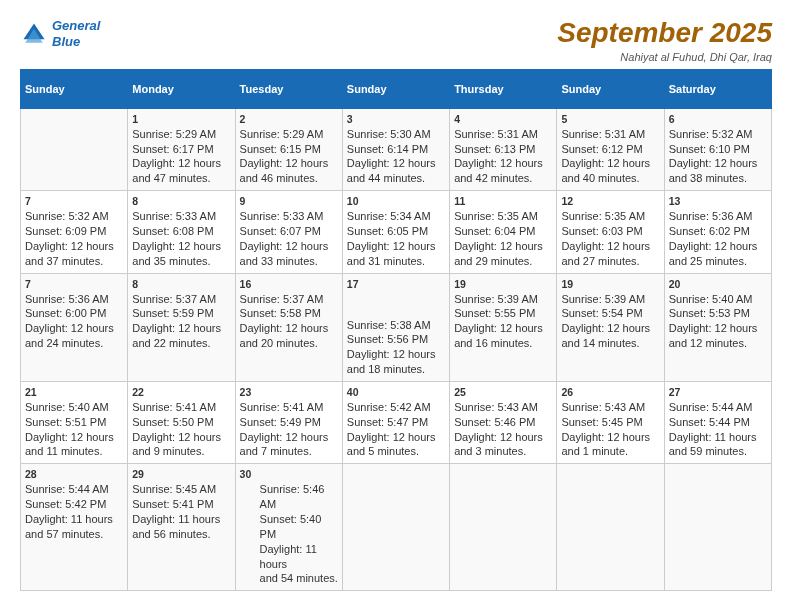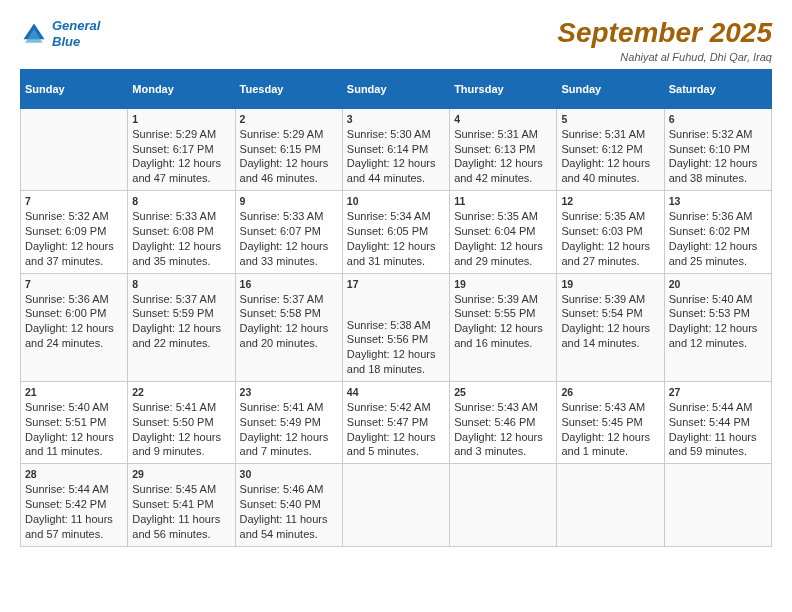--- a/index.html
+++ b/index.html
@@ -293,21 +293,21 @@
 and 9 minutes.</div>
           </td>
           <td>
             <span class="day-num">23</span>
             <div class="day-info" style="white-space: pre-line;">Sunrise: 5:41 AM
 Sunset: 5:49 PM
 Daylight: 12 hours
 and 7 minutes.</div>
           </td>
           <td>
-            <span class="day-num">44</span>
+            <span class="day-num">40</span>
             <div class="day-info" style="white-space: pre-line;">Sunrise: 5:42 AM
 Sunset: 5:47 PM
 Daylight: 12 hours
 and 5 minutes.</div>
           </td>
           <td>
             <span class="day-num">25</span>
             <div class="day-info" style="white-space: pre-line;">Sunrise: 5:43 AM
 Sunset: 5:46 PM
 Daylight: 12 hours
@@ -338,21 +338,21 @@
           </td>
           <td>
             <span class="day-num">29</span>
             <div class="day-info" style="white-space: pre-line;">Sunrise: 5:45 AM
 Sunset: 5:41 PM
 Daylight: 11 hours
 and 56 minutes.</div>
           </td>
           <td>
             <span class="day-num">30</span>
-            <div class="day-info" style="white-space: pre-line;">Sunrise: 5:46 AM
+            <div class="day-info" style="white-space: pre-line; margin-left: 20px;">Sunrise: 5:46 AM
 Sunset: 5:40 PM
 Daylight: 11 hours
 and 54 minutes.</div>
           </td>
           <td class="empty-cell"></td>
           <td class="empty-cell"></td>
           <td class="empty-cell"></td>
           <td class="empty-cell"></td>
         </tr>
       </tbody>

